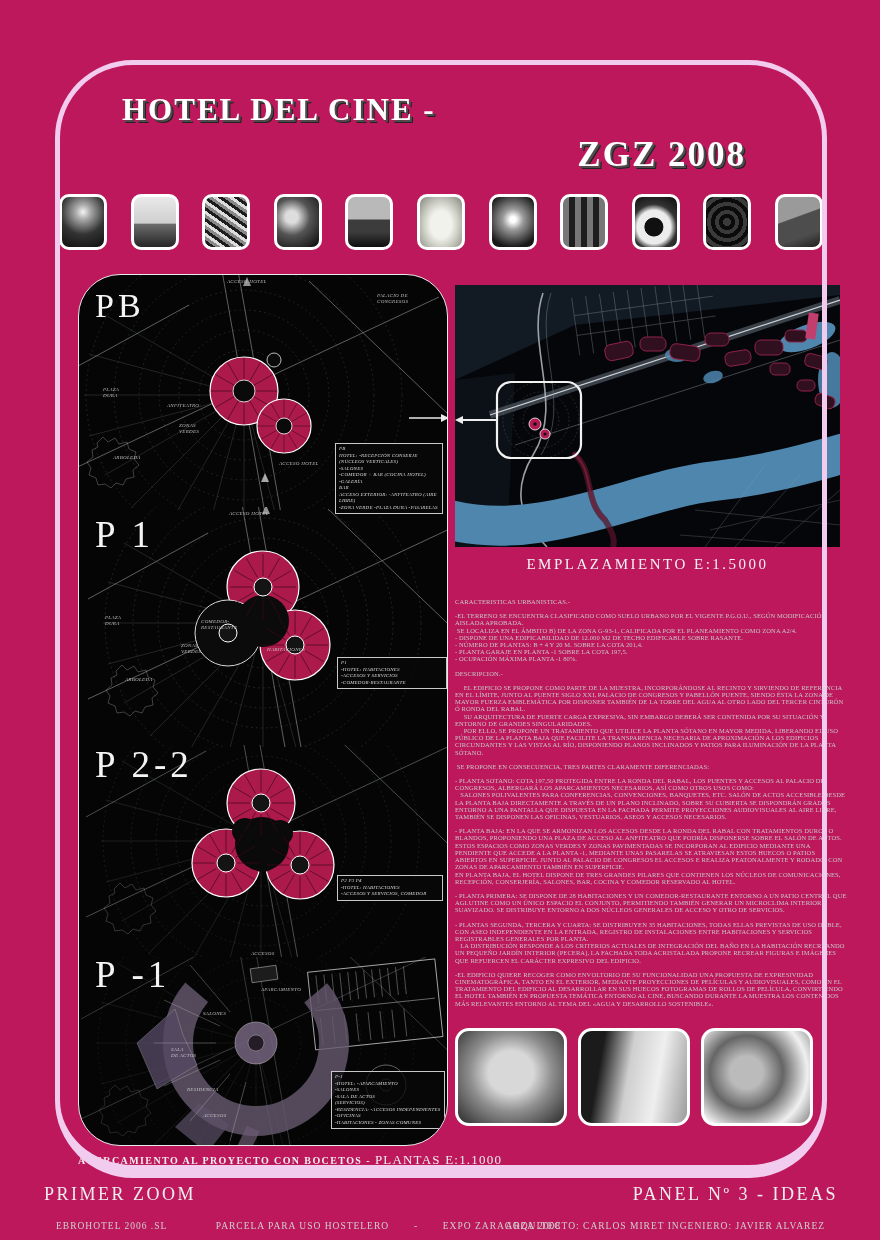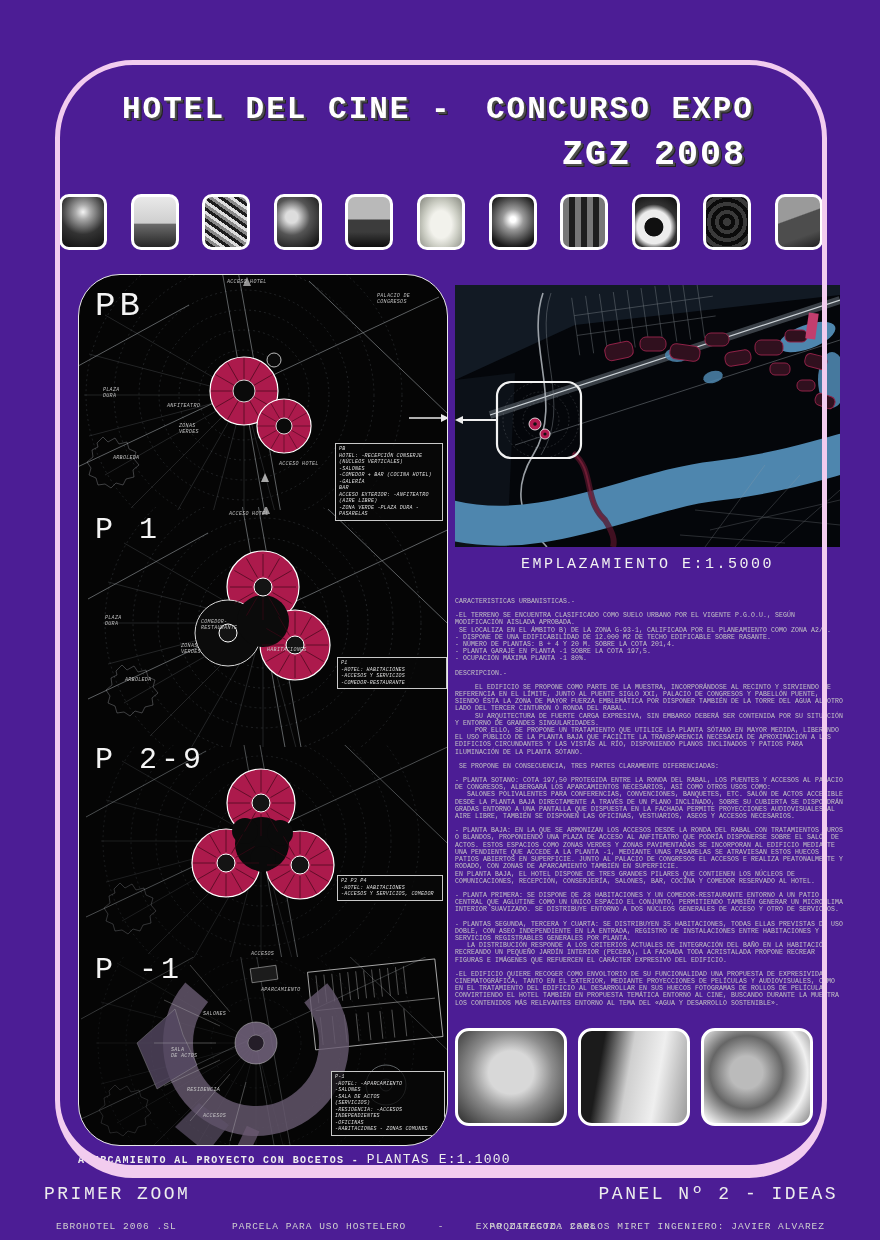--- a/index.html
+++ b/index.html
@@ -1,17 +1,17 @@
 <!DOCTYPE html>
 <html><head>
 <meta charset="utf-8">
 <style>
   html,body{margin:0;padding:0;background:#000;}
-  .stage{position:relative;width:880px;height:1240px;background:#4c1d95;overflow:hidden;
-         font-family:Liberation Mono, monospace;}
+  .stage{position:relative;width:880px;height:1240px;background:#be185d;overflow:hidden;
+         font-family:Liberation Serif, serif;}
   .abs{position:absolute;}
   
   .frame{left:55px;top:60px;width:772px;height:1118px;border:5px solid #F2CCEF;
          border-bottom-width:13px;border-radius:78px;box-sizing:border-box;z-index:9;pointer-events:none;}
   
   .title{color:#fff;font-weight:bold;letter-spacing:2px;
          text-shadow:2px 2px 0 #4d4d4d,3px 3px 0 #222;font-size:31px;white-space:nowrap;}
   .title-year{font-size:35px;}
   
   .thumbrow{left:59px;top:194px;width:764px;height:58px;display:flex;justify-content:space-between;}
@@ -23,21 +23,21 @@
   .t5{background:linear-gradient(180deg,#b9b9b9 0 44%,#3c3c3c 46% 70%,#0e0e0e 100%);}
   .t6{background:radial-gradient(ellipse at 50% 55%,#f2f2ec 0 35%,#caccc2 60%,#84867d 100%);}
   .t7{background:radial-gradient(circle at 50% 45%,#fff 0 8%,#9a9a9a 30%,#191919 80%);}
   .t8{background:repeating-linear-gradient(90deg,#777 0 6px,#1e1e1e 6px 12px);}
   .t9{background:radial-gradient(circle at 45% 60%,#101010 0 24%,#ececec 26% 44%,#333 60%,#0b0b0b 100%);}
   .t10{background:repeating-radial-gradient(circle at 50% 50%,#3a3a3a 0 4px,#0b0b0b 4px 8px);}
   .t11{background:linear-gradient(160deg,#9a9a9a 0 40%,#4d4d4d 42% 74%,#202020 100%);}
   
   .plans{left:78px;top:274px;width:370px;height:872px;border:1.5px solid #e9e9e9;
          border-radius:42px;background:#050505;box-sizing:border-box;overflow:hidden;}
-  .plabel{position:absolute;color:#f4f4f4;font-size:30px;letter-spacing:4px;font-weight:400;white-space:nowrap;}
+  .plabel{position:absolute;color:#f4f4f4;font-size:37px;letter-spacing:4px;font-weight:400;white-space:nowrap;}
   .legend{position:absolute;border:1px solid #c9c9c9;background:rgba(8,8,8,.75);color:#ddd;
           font-size:5px;line-height:1.3;padding:2px 3px;white-space:pre-line;font-style:italic;
           letter-spacing:.2px;box-sizing:border-box;}
   .anno{position:absolute;color:#cdcdcd;font-size:5px;line-height:1.2;letter-spacing:.3px;
         white-space:pre-line;font-style:italic;opacity:.92;}
   .plansvg{position:absolute;left:0;}
   
   .plan-caption{left:78px;top:1150px;width:372px;text-align:left;color:#eee;white-space:nowrap;}
   .plan-caption .c1{font-size:10px;font-weight:bold;letter-spacing:1.4px;}
   .plan-caption .c2{font-size:13px;font-weight:400;letter-spacing:1.2px;}
@@ -106,21 +106,20 @@
           <line x1="-9.5" y1="-5.5" x2="-28.6" y2="-16.5"></line>
         <line x1="-5.5" y1="-9.5" x2="-16.5" y2="-28.6"></line>
           <line x1="0" y1="-11" x2="0" y2="-33"></line>
         <line x1="5.5" y1="-9.5" x2="16.5" y2="-28.6"></line>
           <line x1="9.5" y1="-5.5" x2="28.6" y2="-16.5"></line>
       </g>
     </defs>
   </svg>
 
   <div class="abs title" style="left:122px;top:92px">HOTEL DEL CINE -</div>
-  <div class="abs title" style="left:486px;top:92px">CONCURSO EXPO</div>
   <div class="abs title title-year" style="left:550px;top:135px;width:196px;text-align:right">ZGZ 2008</div>
 
   <div class="abs thumbrow">
     <div class="thumb t1"></div>
     <div class="thumb t2"></div>
     <div class="thumb t3"></div>
     <div class="thumb t4"></div>
     <div class="thumb t5"></div>
     <div class="thumb t6"></div>
     <div class="thumb t7"></div>
@@ -220,21 +219,21 @@
         <line x1="151" y1="55" x2="111" y2="8"></line>
           <line x1="167" y1="125" x2="151" y2="184"></line>
       </g>
       <circle cx="177" cy="86" r="21" fill="#6E5F78" opacity=".9" stroke="#ddd" stroke-width=".5"></circle>
       <circle cx="177" cy="86" r="8" fill="#241D28" stroke="#ccc" stroke-width=".4"></circle>
       <rect x="172" y="10" width="26" height="14" fill="#1c1c1c" stroke="#ccc" stroke-width=".5" transform="rotate(-8 185 17)"></rect>
     </svg>
 
     <div class="plabel" style="left:16px;top:12px;font-size:34px">PB</div>
     <div class="plabel" style="left:16px;top:238px">P 1</div>
-    <div class="plabel" style="left:16px;top:468px">P 2-9</div>
+    <div class="plabel" style="left:16px;top:468px">P 2-2</div>
     <div class="plabel" style="left:16px;top:678px">P -1</div>
 
     <div class="legend" style="left:256px;top:168px;width:108px">PB
 HOTEL: -RECEPCIÓN CONSERJE (NÚCLEOS VERTICALES)
 -SALONES
 -COMEDOR + BAR (COCINA HOTEL)
 -GALERÍA
 BAR
 ACCESO EXTERIOR: -ANFITEATRO (AIRE LIBRE)
 -ZONA VERDE  -PLAZA DURA  -PASARELAS</div>
@@ -394,16 +393,16 @@
   <div class="abs foot-big" style="left:44px;top:1184px">PRIMER ZOOM</div>
   <div class="abs foot-small" style="left:56px;top:1221px">
     <span>EBROHOTEL 2006 .SL</span>
     <span style="display:inline-block;width:42px"></span>
     <span>PARCELA PARA USO HOSTELERO</span>
     <span style="display:inline-block;width:18px"></span>
     <span>-</span>
     <span style="display:inline-block;width:18px"></span>
     <span>EXPO ZARAGOZA 2008</span>
   </div>
-  <div class="abs foot-big" style="right:42px;top:1184px;text-align:right">PANEL Nº 2 - IDEAS</div>
+  <div class="abs foot-big" style="right:42px;top:1184px;text-align:right">PANEL Nº 3 - IDEAS</div>
   <div class="abs foot-small" style="right:55px;top:1221px;text-align:right">ARQUITECTO: CARLOS MIRET   INGENIERO: JAVIER ALVAREZ</div>
 
 </div>
 
 </body></html>

